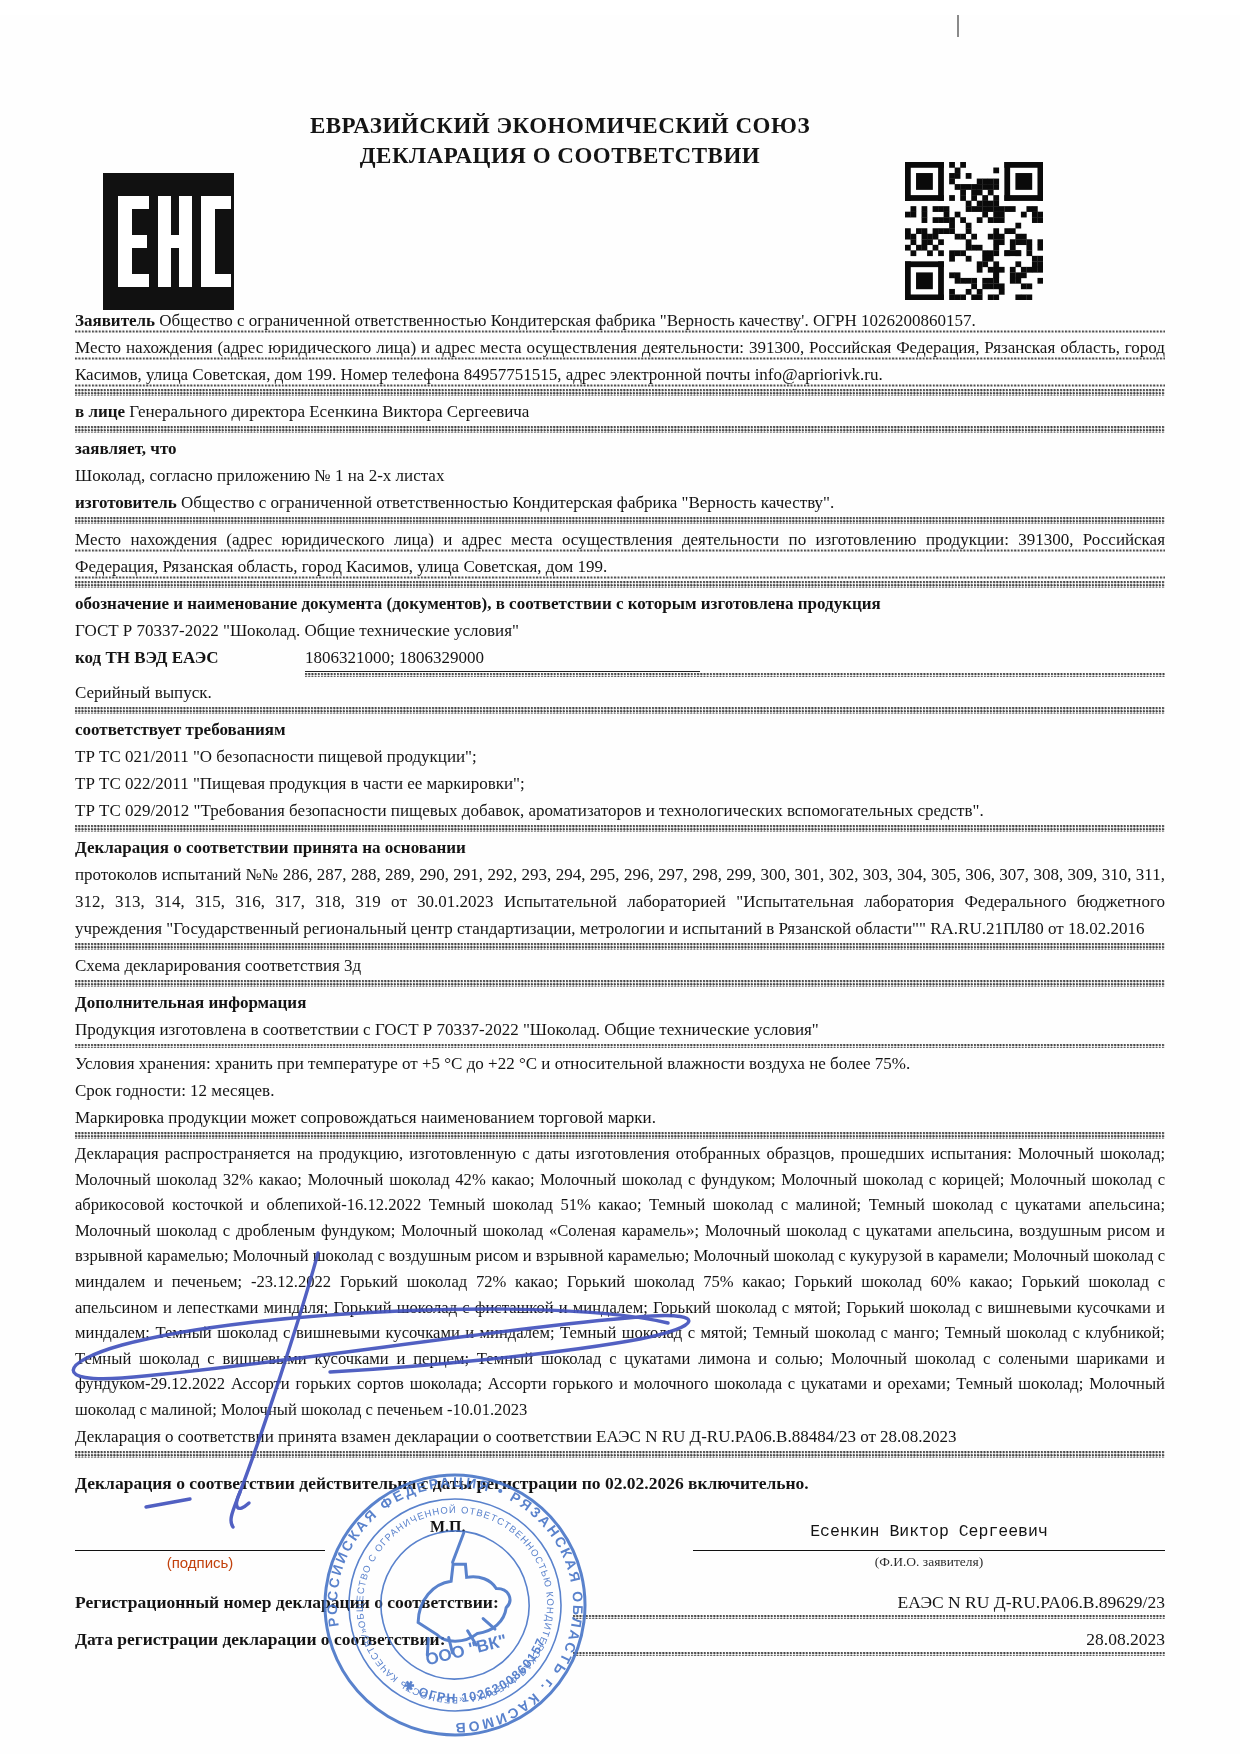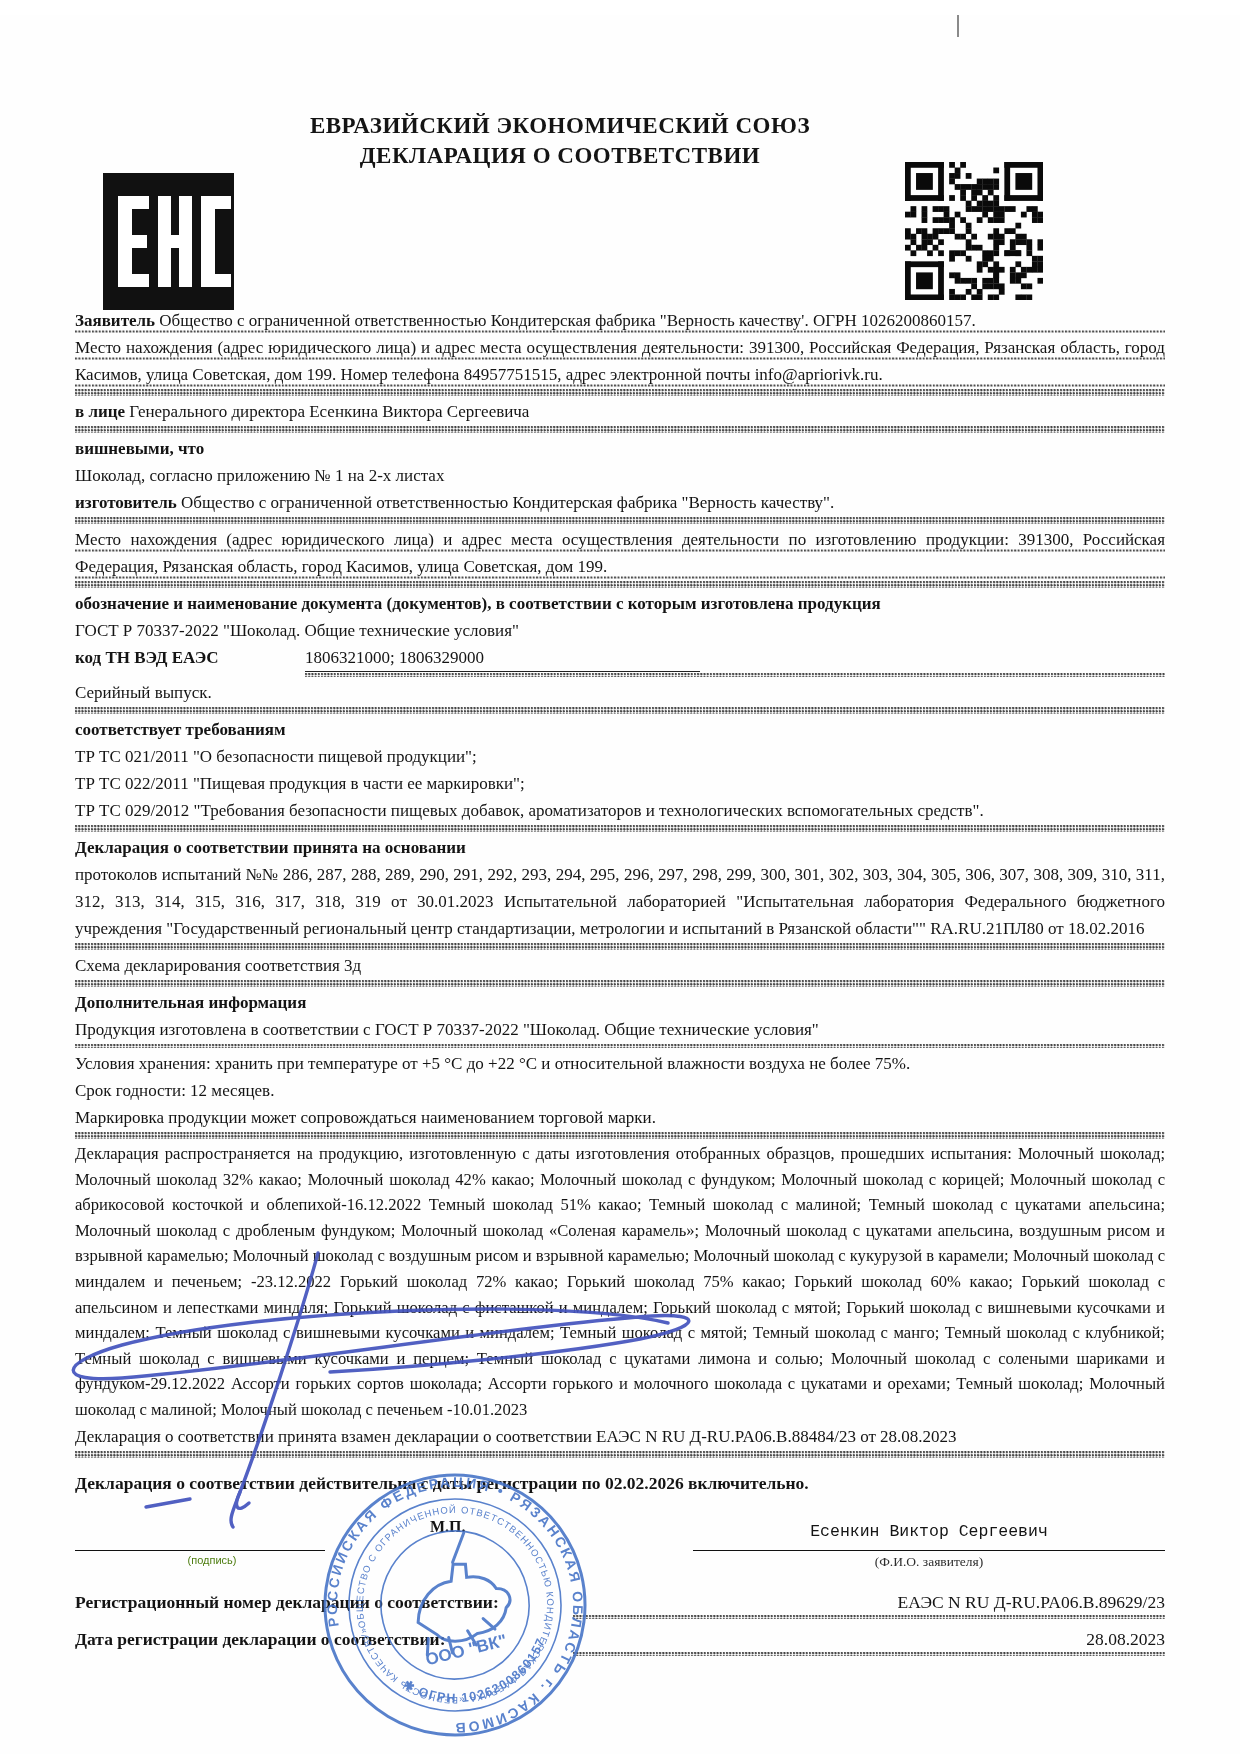--- a/index.html
+++ b/index.html
@@ -25,22 +25,22 @@
   .tnved{display:flex;}
   .tnved b{width:230px;flex:none;}
   .tnved .val{flex:1;}
   .tnved .val .code{display:inline-block;min-width:395px;border-bottom:1.6px solid #222;}
   .coverage{font-size:16.6px;line-height:25.6px;}
   .validity{margin-top:12px;font-weight:bold;font-size:17.5px;}
   
   .sign-area{position:absolute;left:75px;top:1495px;width:1090px;font-size:17px;}
   .mp{position:absolute;left:355px;top:8px;font-weight:bold;font-size:16px;}
   .sig-line{position:absolute;left:0;top:40px;width:250px;border-top:1.8px solid #111;}
-  .sig-cap{position:absolute;left:12px;top:44px;width:250px;text-align:center;
-           font-family:"Liberation Sans",sans-serif;font-size:11px;color:#4d7c0f;}
+  .sig-cap{position:absolute;left:0;top:44px;width:250px;text-align:center;
+           font-family:"Liberation Sans",sans-serif;font-size:15px;color:#c2410c;}
   .fio-name{position:absolute;left:618px;top:12px;width:472px;text-align:center;font-size:16.5px;font-family:Liberation Mono, monospace;}
   .fio-line{position:absolute;left:618px;top:40px;width:472px;border-top:1.8px solid #111;}
   .fio-cap{position:absolute;left:618px;top:44px;width:472px;text-align:center;
            font-family:Liberation Serif, serif;font-size:13.5px;color:#2e2e2e;}
   
   .reg-area{position:absolute;left:75px;top:1577px;width:1090px;font-size:17.5px;}
   .reg-row{display:flex;margin-bottom:8px;}
   .reg-row b{width:498px;flex:none;}
   .reg-row .rv{flex:1;text-align:right;}
   .reg-row .rv .sep{margin-top:2px;}
@@ -290,21 +290,21 @@
     </svg>
 
   <div class="content">
     <p class="ruled just"><b>Заявитель</b> <span>Общество с ограниченной ответственностью Кондитерская фабрика "Верность качеству'. ОГРН 1026200860157.</span></p>
     <p class="ruled just">Место нахождения (адрес юридического лица) и адрес места осуществления деятельности: 391300, Российская Федерация, Рязанская область, город Касимов, улица Советская, дом 199. Номер телефона 84957751515, адрес электронной почты info@apriorivk.ru.</p>
     <div class="sep"></div>
 
     <p><b>в лице</b> <span>Генерального директора Есенкина Виктора Сергеевича</span></p>
     <div class="sep"></div>
 
-    <p><b>вишневыми, что</b></p>
+    <p><b>заявляет, что</b></p>
     <p>Шоколад, согласно приложению № 1 на 2-х листах</p>
 
     <p><b>изготовитель</b> <span>Общество с ограниченной ответственностью Кондитерская фабрика "Верность качеству".</span></p>
     <div class="sep"></div>
 
     <p class="ruled just">Место нахождения (адрес юридического лица) и адрес места осуществления деятельности по изготовлению продукции: 391300, Российская Федерация, Рязанская область, город Касимов, улица Советская, дом 199.</p>
     <div class="sep"></div>
 
     <p><b>обозначение и наименование документа (документов), в соответствии с которым изготовлена продукция</b></p>
     <p>ГОСТ Р 70337-2022 "Шоколад. Общие технические условия"</p>

